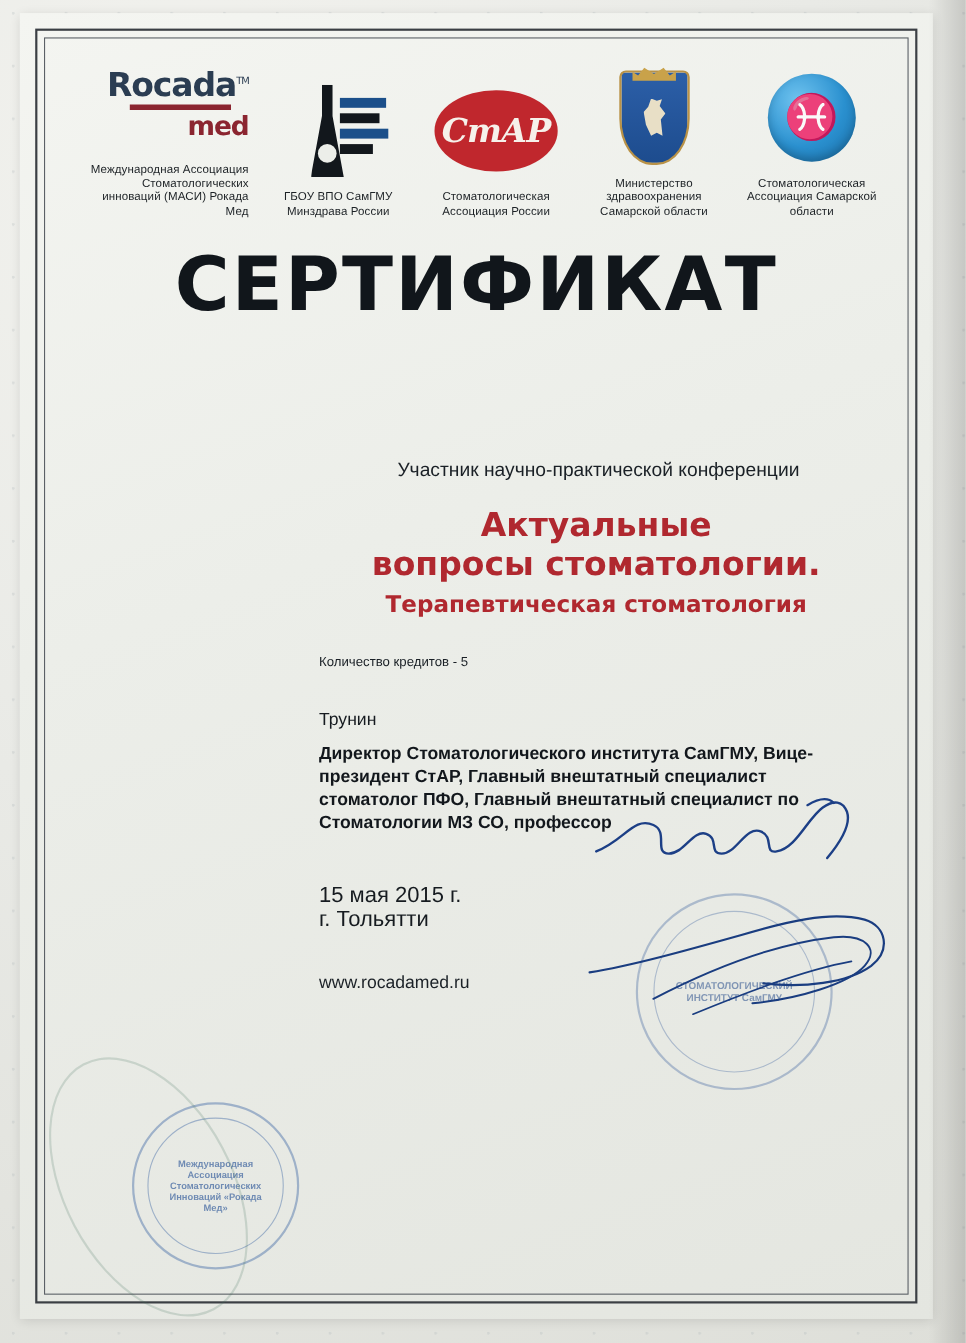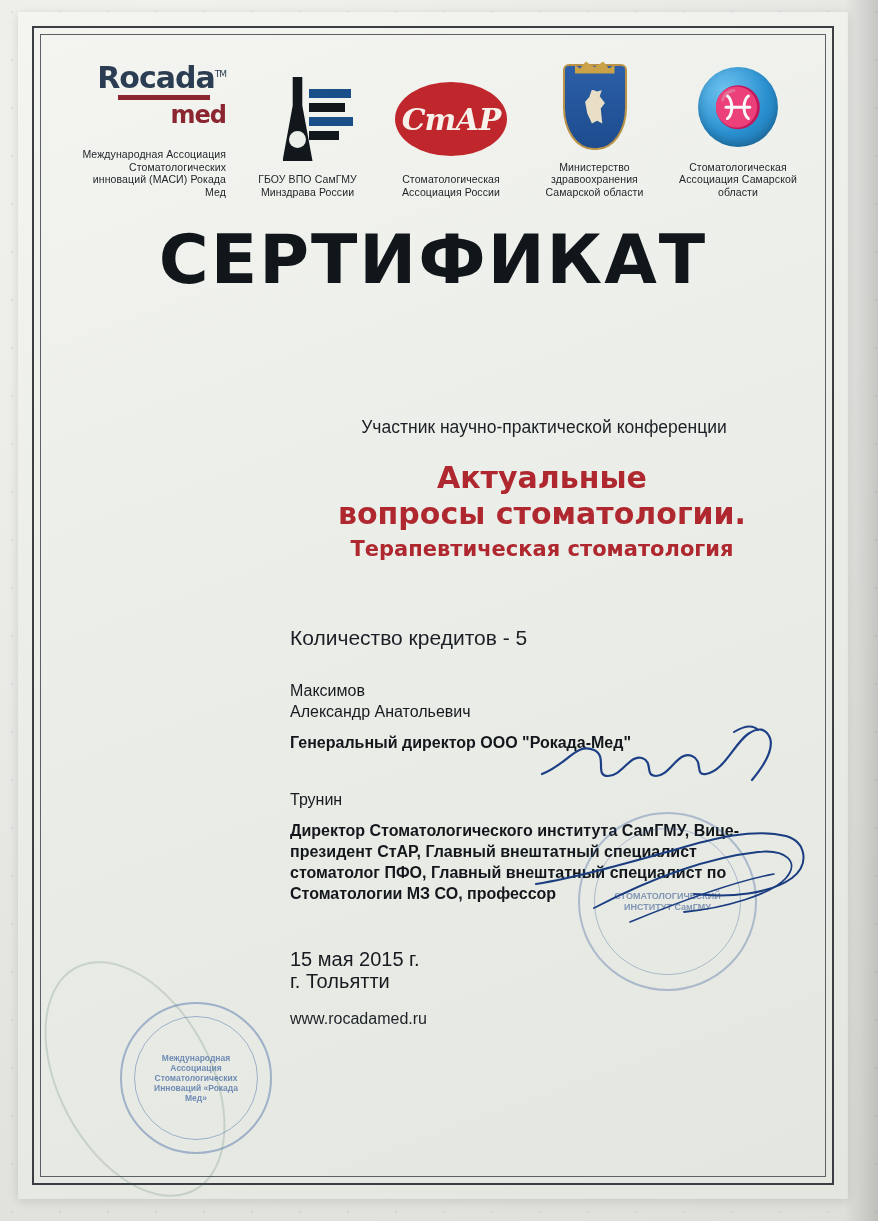--- a/index.html
+++ b/index.html
@@ -177,32 +177,32 @@
   }
   .event .l3{
     color:#b0282f;
     font-weight:bold;
     font-size:21px;
     line-height:30px;
     margin-top:2px;
     font-family:"DejaVu Sans", sans-serif;
   }
   .credits{
-    margin-top:62px;
-    font-size:21px;
+    margin-top:30px;
+    font-size:12px;
     color:#1a2026;
     padding-left:10px;
   }
   .sig-block{margin-top:30px;padding-left:10px;position:relative;}
   .name{font-size:16px;line-height:21px;color:#161b20;}
   .role{font-size:16px;line-height:21px;color:#12171c;font-weight:bold;margin-top:10px;}
   .role.small{font-weight:bold;}
   .sig-block.second{margin-top:36px;}
   .date{margin-top:44px;padding-left:10px;font-size:20px;line-height:22px;color:#161b20;}
-  .site{margin-top:18px;padding-left:10px;font-size:16px;color:#1b2127;}
+  .site{margin-top:38px;padding-left:10px;font-size:16px;color:#1b2127;}
   
   .sign1{
     position:absolute;
     left:520px;top:712px;width:250px;height:72px;
     pointer-events:none;
   }
   .sign2{
     position:absolute;
     left:516px;top:800px;width:300px;height:150px;
     pointer-events:none;
@@ -340,25 +340,20 @@
         <div class="subtitle">Участник научно-практической конференции</div>
 
         <div class="event">
           <div class="l1">Актуальные</div>
           <div class="l2">вопросы стоматологии.</div>
           <div class="l3">Терапевтическая стоматология</div>
         </div>
 
         <div class="credits">Количество кредитов - 5</div>
 
-        <div class="sig-block">
-          <div class="name">Максимов</div>
-          <div class="name">Александр Анатольевич</div>
-          <div class="role">Генеральный директор ООО "Рокада-Мед"</div>
-        </div>
 
         <div class="sig-block second">
           <div class="name">Трунин</div>
           <div class="role small">Директор Стоматологического института СамГМУ, Вице-президент СтАР, Главный внештатный специалист стоматолог ПФО, Главный внештатный специалист по Стоматологии МЗ СО, профессор</div>
         </div>
 
         <div class="date">
           <div>15 мая 2015 г.</div>
           <div>г. Тольятти</div>
         </div>

